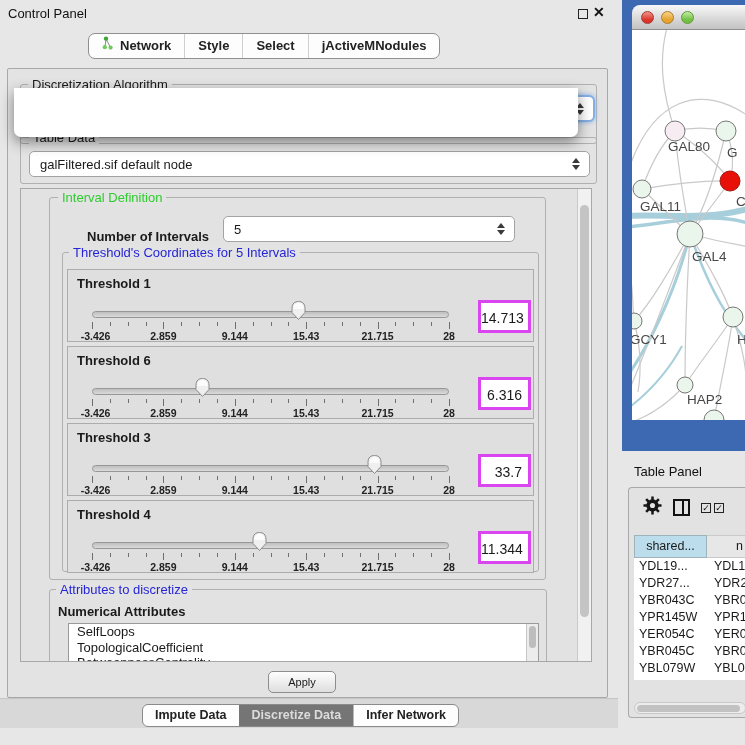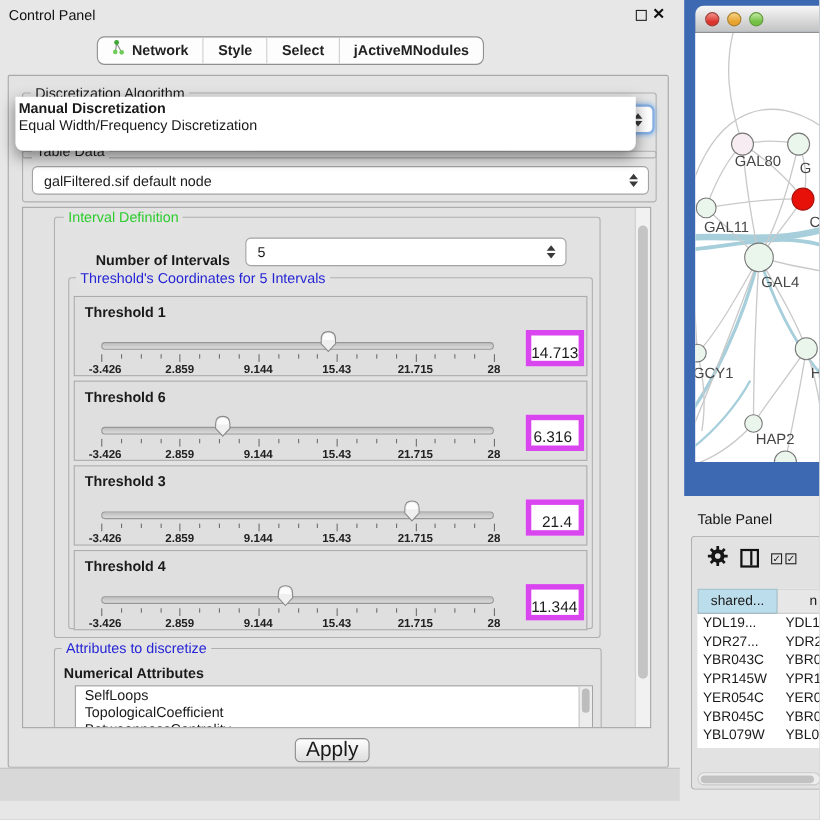--- a/index.html
+++ b/index.html
@@ -67,33 +67,33 @@
   .thr-label { position:absolute; left:9px; top:6px; font-weight:700; font-size:13px; }
   .track { position:absolute; left:24px; top:41px; width:357px; height:7px; border:1px solid #979797;
     border-radius:4px; background:linear-gradient(#BFBFBF,#DADADA); }
   .thumb { position:absolute; top:30px; width:17px; height:21px; }
   .ticks { position:absolute; left:24px; top:52px; width:357px; height:8px; }
   .ticks i { position:absolute; top:0; width:1px; background:#6f6f6f; }
   .scalelabels { position:absolute; left:24px; top:60px; width:357px; height:11px; }
   .scalelabels span { position:absolute; transform:translateX(-50%); font-size:10.5px;
     font-weight:700; color:#222; white-space:nowrap; }
   .valbox { position:absolute; left:410px; top:30px; width:53px; height:33px; background:#fff;
-    border:5px solid #d946ef; font-size:14px; text-align:right; padding-right:6px; line-height:31px; }
+    border:3px solid #d946ef; font-size:14px; text-align:right; padding-right:6px; line-height:31px; }
 
   .attr-group { left:28px; top:400px; width:498px; height:80px; }
   .attr-heading { position:absolute; left:8px; top:14px; font-weight:700; }
   .attr-list { position:absolute; left:18px; top:33px; width:471px; height:44px; background:#fff;
     border:1px solid #9A9A9A; overflow:hidden; }
   .attr-item { padding-left:8px; font-size:13px; line-height:15.5px; white-space:nowrap; }
   .attr-vsb { position:absolute; right:0; top:0; width:12px; height:100%; background:#ECECEC;
     border-left:1px solid #C6C6C6; }
   .attr-vsb i { position:absolute; left:2px; top:2px; width:7px; height:22px; background:#BDBDBD; border-radius:4px; }
 
   .apply-btn { left:268px; top:671px; width:68px; height:22px; background:linear-gradient(#FEFEFE,#DEDEDE);
-    border:1px solid #8D8D8D; border-radius:5px; text-align:center; line-height:20px; font-size:19px; }
+    border:1px solid #8D8D8D; border-radius:5px; text-align:center; line-height:20px; font-size:11px; }
 
   .bottom-band { left:0; top:698px; width:618px; height:30px; background:#D8D8D8; border-top:1px solid #C5C5C5; }
   .btabbar { left:142px; top:704px; height:23px; display:flex; background:#FDFDFD;
     border:1px solid #8A8A8A; border-radius:6px; overflow:hidden; }
   .btab { padding:0 12px; line-height:21px; font-size:12.5px; font-weight:700; color:#222;
     border-left:1px solid #B9B9B9; }
   .btab:first-child { border-left:none; }
   .btab.sel { background:#757575; color:#DCDCDC; border-left-color:#757575; }
 
   
@@ -168,24 +168,20 @@
   <span class="abs algo-label">Discretization Algorithm</span>
   <div class="abs algo-border"></div>
   <div class="abs focus-combo">
     <span class="spin">
         <i class="up"></i>
         <i class="dn"></i>
       </span>
   </div>
 
   <div class="abs popup">
-    <div id="popup-opts">
-        <div class="popup-opt b">Manual Discretization</div>
-        <div class="popup-opt">Equal Width/Frequency Discretization</div>
-      </div>
   </div>
 
   <div class="abs group td-group">
     <span class="group-label">Table Data</span>
     <div class="combo" style="left:8px; top:13px; width:561px; height:26px;">
       <span class="combo-text">galFiltered.sif default node</span>
       <span class="spin">
           <i class="up"></i>
           <i class="dn"></i>
         </span>
@@ -317,21 +313,21 @@
                 <i style="left: 100%; height: 7px;"></i>
               </div>
               <div class="scalelabels">
                 <span style="left: 1%;">-3.426</span>
                 <span style="left: 20%;">2.859</span>
                 <span style="left: 40%;">9.144</span>
                 <span style="left: 60%;">15.43</span>
                 <span style="left: 80%;">21.715</span>
                 <span style="left: 100%;">28</span>
               </div>
-              <div class="valbox">21.4</div>
+              <div class="valbox">33.7</div>
             </div>
             <div class="thr-box" style="top: 247px;">
               <div class="thr-label">Threshold 4</div>
               <div class="track"></div>
               <div class="thumb" style="left: 183.288px;"><svg width="17" height="21" viewBox="0 0 17 21">
                   <path d="M2 8.5 C2 3.2 5 1.5 8.5 1.5 C12 1.5 15 3.2 15 8.5 L15 12.5 L8.5 19.5 L2 12.5 Z" fill="#EFEFEF" stroke="#8A8A8A"></path>
                   <path d="M3.5 8 C3.5 5 5.5 3 8.5 3 C11.5 3 13.5 5 13.5 8 L13.5 9 L3.5 9 Z" fill="#FCFCFC"></path>
                 </svg></div>
               <div class="ticks">
                 <i style="left: 0%; height: 7px;"></i>
@@ -384,20 +380,25 @@
     </div>
 
     <div class="vsb">
       <div class="vsb-thumb" style="top:16px; height:412px;"></div>
     </div>
   </div>
 
   <div class="abs apply-btn">Apply</div>
 
   <div class="abs bottom-band"></div>
+  <div class="abs btabbar" id="bottom-tabs">
+      <div class="btab">Impute Data</div>
+      <div class="btab sel">Discretize Data</div>
+      <div class="btab">Infer Network</div>
+    </div>
 
   <div class="abs net-window">
     <div class="net-titlebar">
       <span class="light r"></span>
       <span class="light y"></span>
       <span class="light g"></span>
     </div>
     <div class="net-canvas">
       <svg id="net-svg" width="113" height="390" viewBox="0 0 113 390">
           <path d="M -6 186 C 30 183, 70 192, 119 178" fill="none" stroke="#A6CEDB" stroke-width="6"></path>

